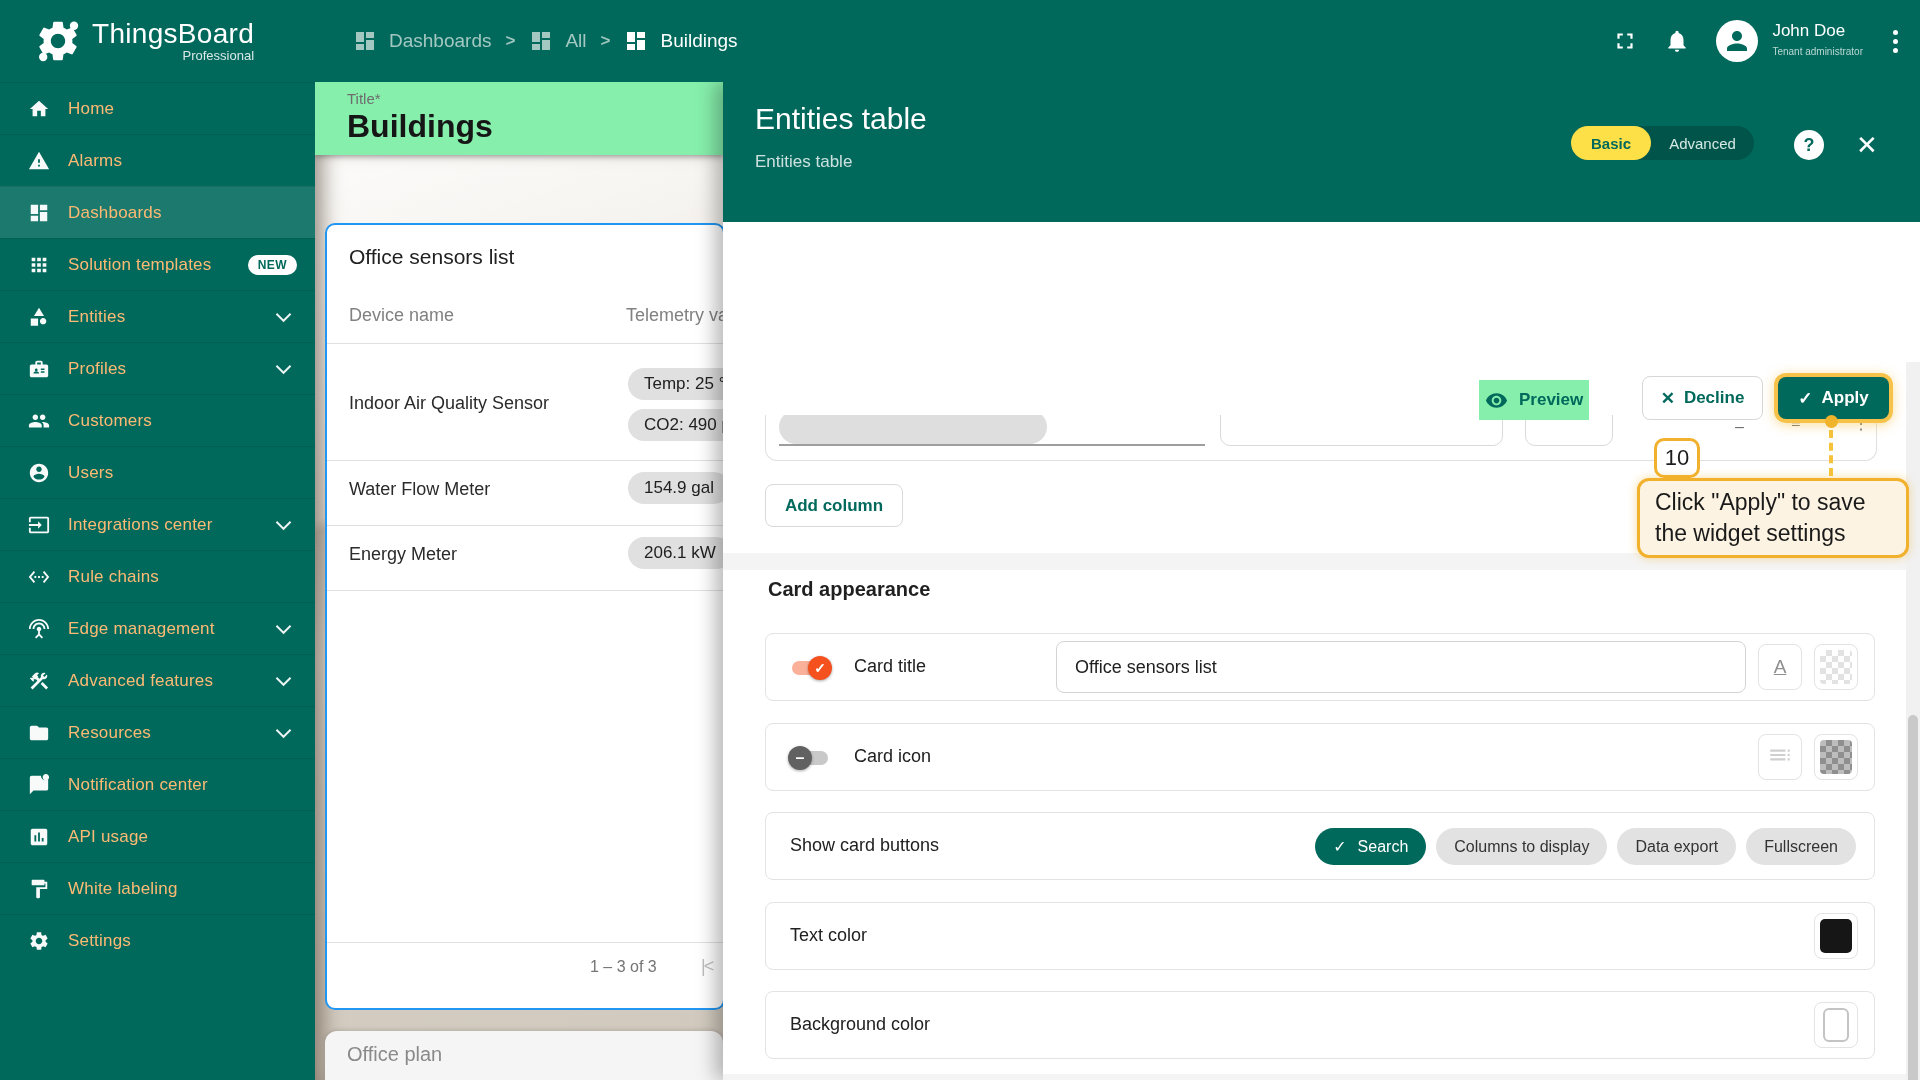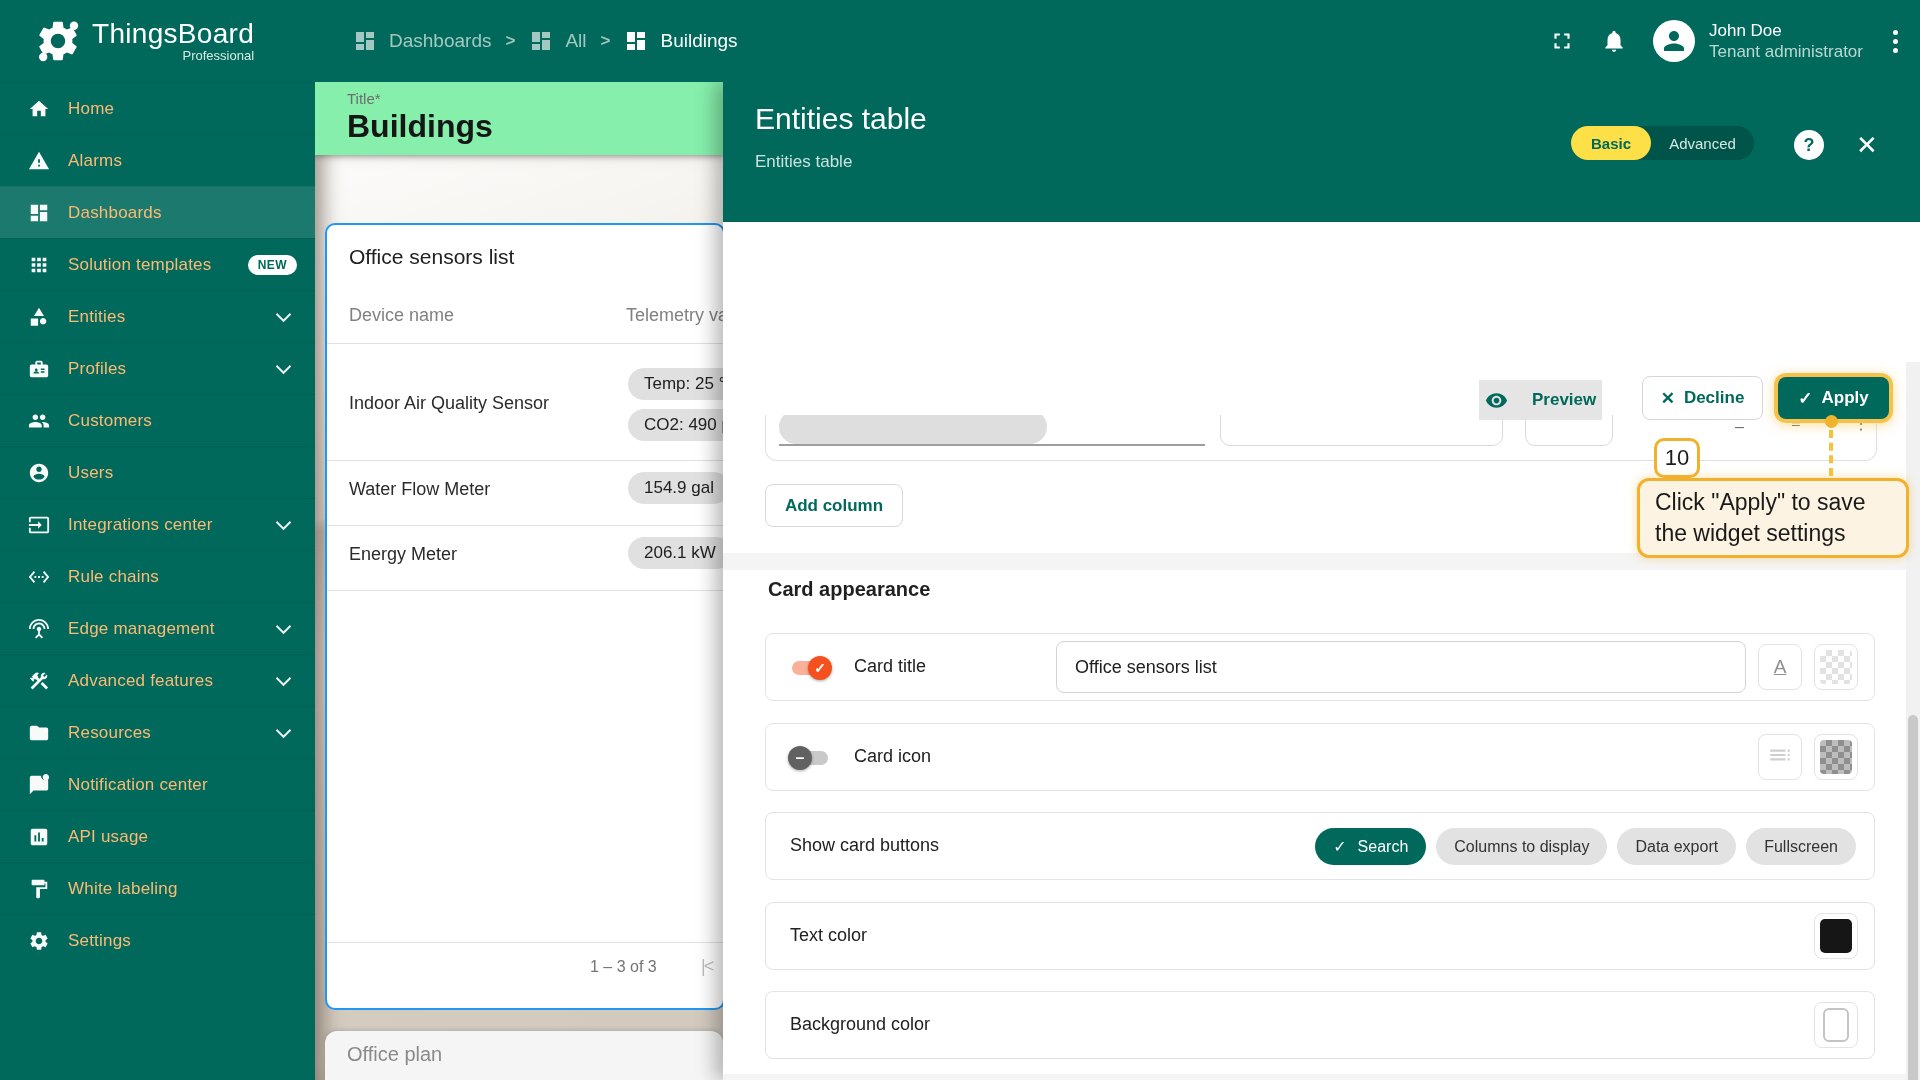--- a/index.html
+++ b/index.html
@@ -34,21 +34,21 @@
   .crumb svg{width:24px;height:24px;}
   .crumb-lbl{font-size:19px;font-weight:500;}
   .crumb-sep{color:#9fc5bf;font-size:17px;font-weight:700;}
   .top-right{position:absolute;right:18px;top:0;height:82px;display:flex;align-items:center;gap:26px;}
   .tico{width:26px;height:26px;cursor:pointer;}
   .tico svg{width:100%;height:100%;}
   .userblk{display:flex;align-items:center;gap:14px;cursor:pointer;}
   .avatar{width:42px;height:42px;border-radius:50%;background:#fff;display:flex;align-items:center;justify-content:center;}
   .avatar svg{width:30px;height:30px;}
   .uname{color:#fff;font-size:17px;line-height:22px;}
-  .urole{color:#b9d8d3;font-size:17px;line-height:20px;}
+  .urole{color:#b9d8d3;font-size:10px;line-height:20px;}
   .kebab{display:flex;flex-direction:column;gap:4px;cursor:pointer;padding:4px;}
   .kebab i{width:5px;height:5px;border-radius:50%;background:#fff;}
 
   
   .dash{position:absolute;left:315px;top:82px;width:408px;height:998px;overflow:hidden;z-index:1;}
   .titlebar{position:absolute;left:0;top:0;width:100%;height:73px;background:#86efac;
             box-shadow:0 2px 5px rgba(0,0,0,.28);z-index:3;}
   .title-lab{position:absolute;left:32px;top:8px;font-size:15px;color:#6d6d6d;}
   .title-val{position:absolute;left:32px;top:26px;font-size:32px;font-weight:600;color:#161616;}
   .photo{position:absolute;left:0;top:73px;width:100%;height:925px;
@@ -88,22 +88,22 @@
 
   .p-body{position:absolute;left:0;top:140px;width:100%;height:858px;background:#fff;}
   .cut-box{position:absolute;left:42px;top:140px;width:1110px;height:98px;border:1px solid #e0e0e0;
            border-top:none;border-radius:0 0 12px 12px;z-index:1;}
   .cut-pill{position:absolute;left:56px;top:188px;width:268px;height:34px;background:#dedede;border-radius:17px;z-index:2;}
   .cut-under{position:absolute;left:56px;top:222px;width:426px;height:2px;background:#9e9e9e;z-index:2;}
   .cut-field{position:absolute;top:158px;height:64px;border:1px solid #d9d9d9;border-radius:10px;z-index:2;background:#fff;}
   .cut-glyph{position:absolute;z-index:2;color:#6e6e6e;font-size:16px;}
   .cover{position:absolute;left:0;top:140px;width:1183px;height:53px;background:#fff;z-index:5;}
 
-  .btn-preview{position:absolute;left:756px;top:158px;height:40px;display:flex;align-items:center;gap:24px;
-               color:#00695c;font-size:17px;font-weight:700;cursor:pointer;z-index:6;background:#e5e5e5;padding:0 6px;}
+  .btn-preview{position:absolute;left:756px;top:158px;height:40px;display:flex;align-items:center;gap:11px;
+               color:#00695c;font-size:17px;font-weight:700;cursor:pointer;z-index:6;background:#86efac;padding:0 6px;}
   .btn-preview svg{width:23px;height:23px;}
   .btn-decline{position:absolute;left:919px;top:154px;width:121px;height:44px;background:#fff;border:1px solid #d7d7d7;
                border-radius:8px;display:flex;align-items:center;justify-content:center;gap:9px;color:#00695c;
                font-size:17px;font-weight:700;cursor:pointer;z-index:6;box-sizing:border-box;}
   .btn-apply{position:absolute;left:1055px;top:155px;width:111px;height:42px;background:#00695c;border-radius:8px;
              display:flex;align-items:center;justify-content:center;gap:9px;color:#fff;font-size:17px;font-weight:700;
              cursor:pointer;z-index:7;
              box-shadow:0 0 0 4px #f6c24a,0 2px 12px 4px rgba(246,194,74,.55);}
   .btn-add{position:absolute;left:42px;top:262px;width:138px;height:43px;background:#fff;border:1px solid #d9d9d9;
            border-radius:8px;display:flex;align-items:center;justify-content:center;color:#00695c;font-size:17px;

